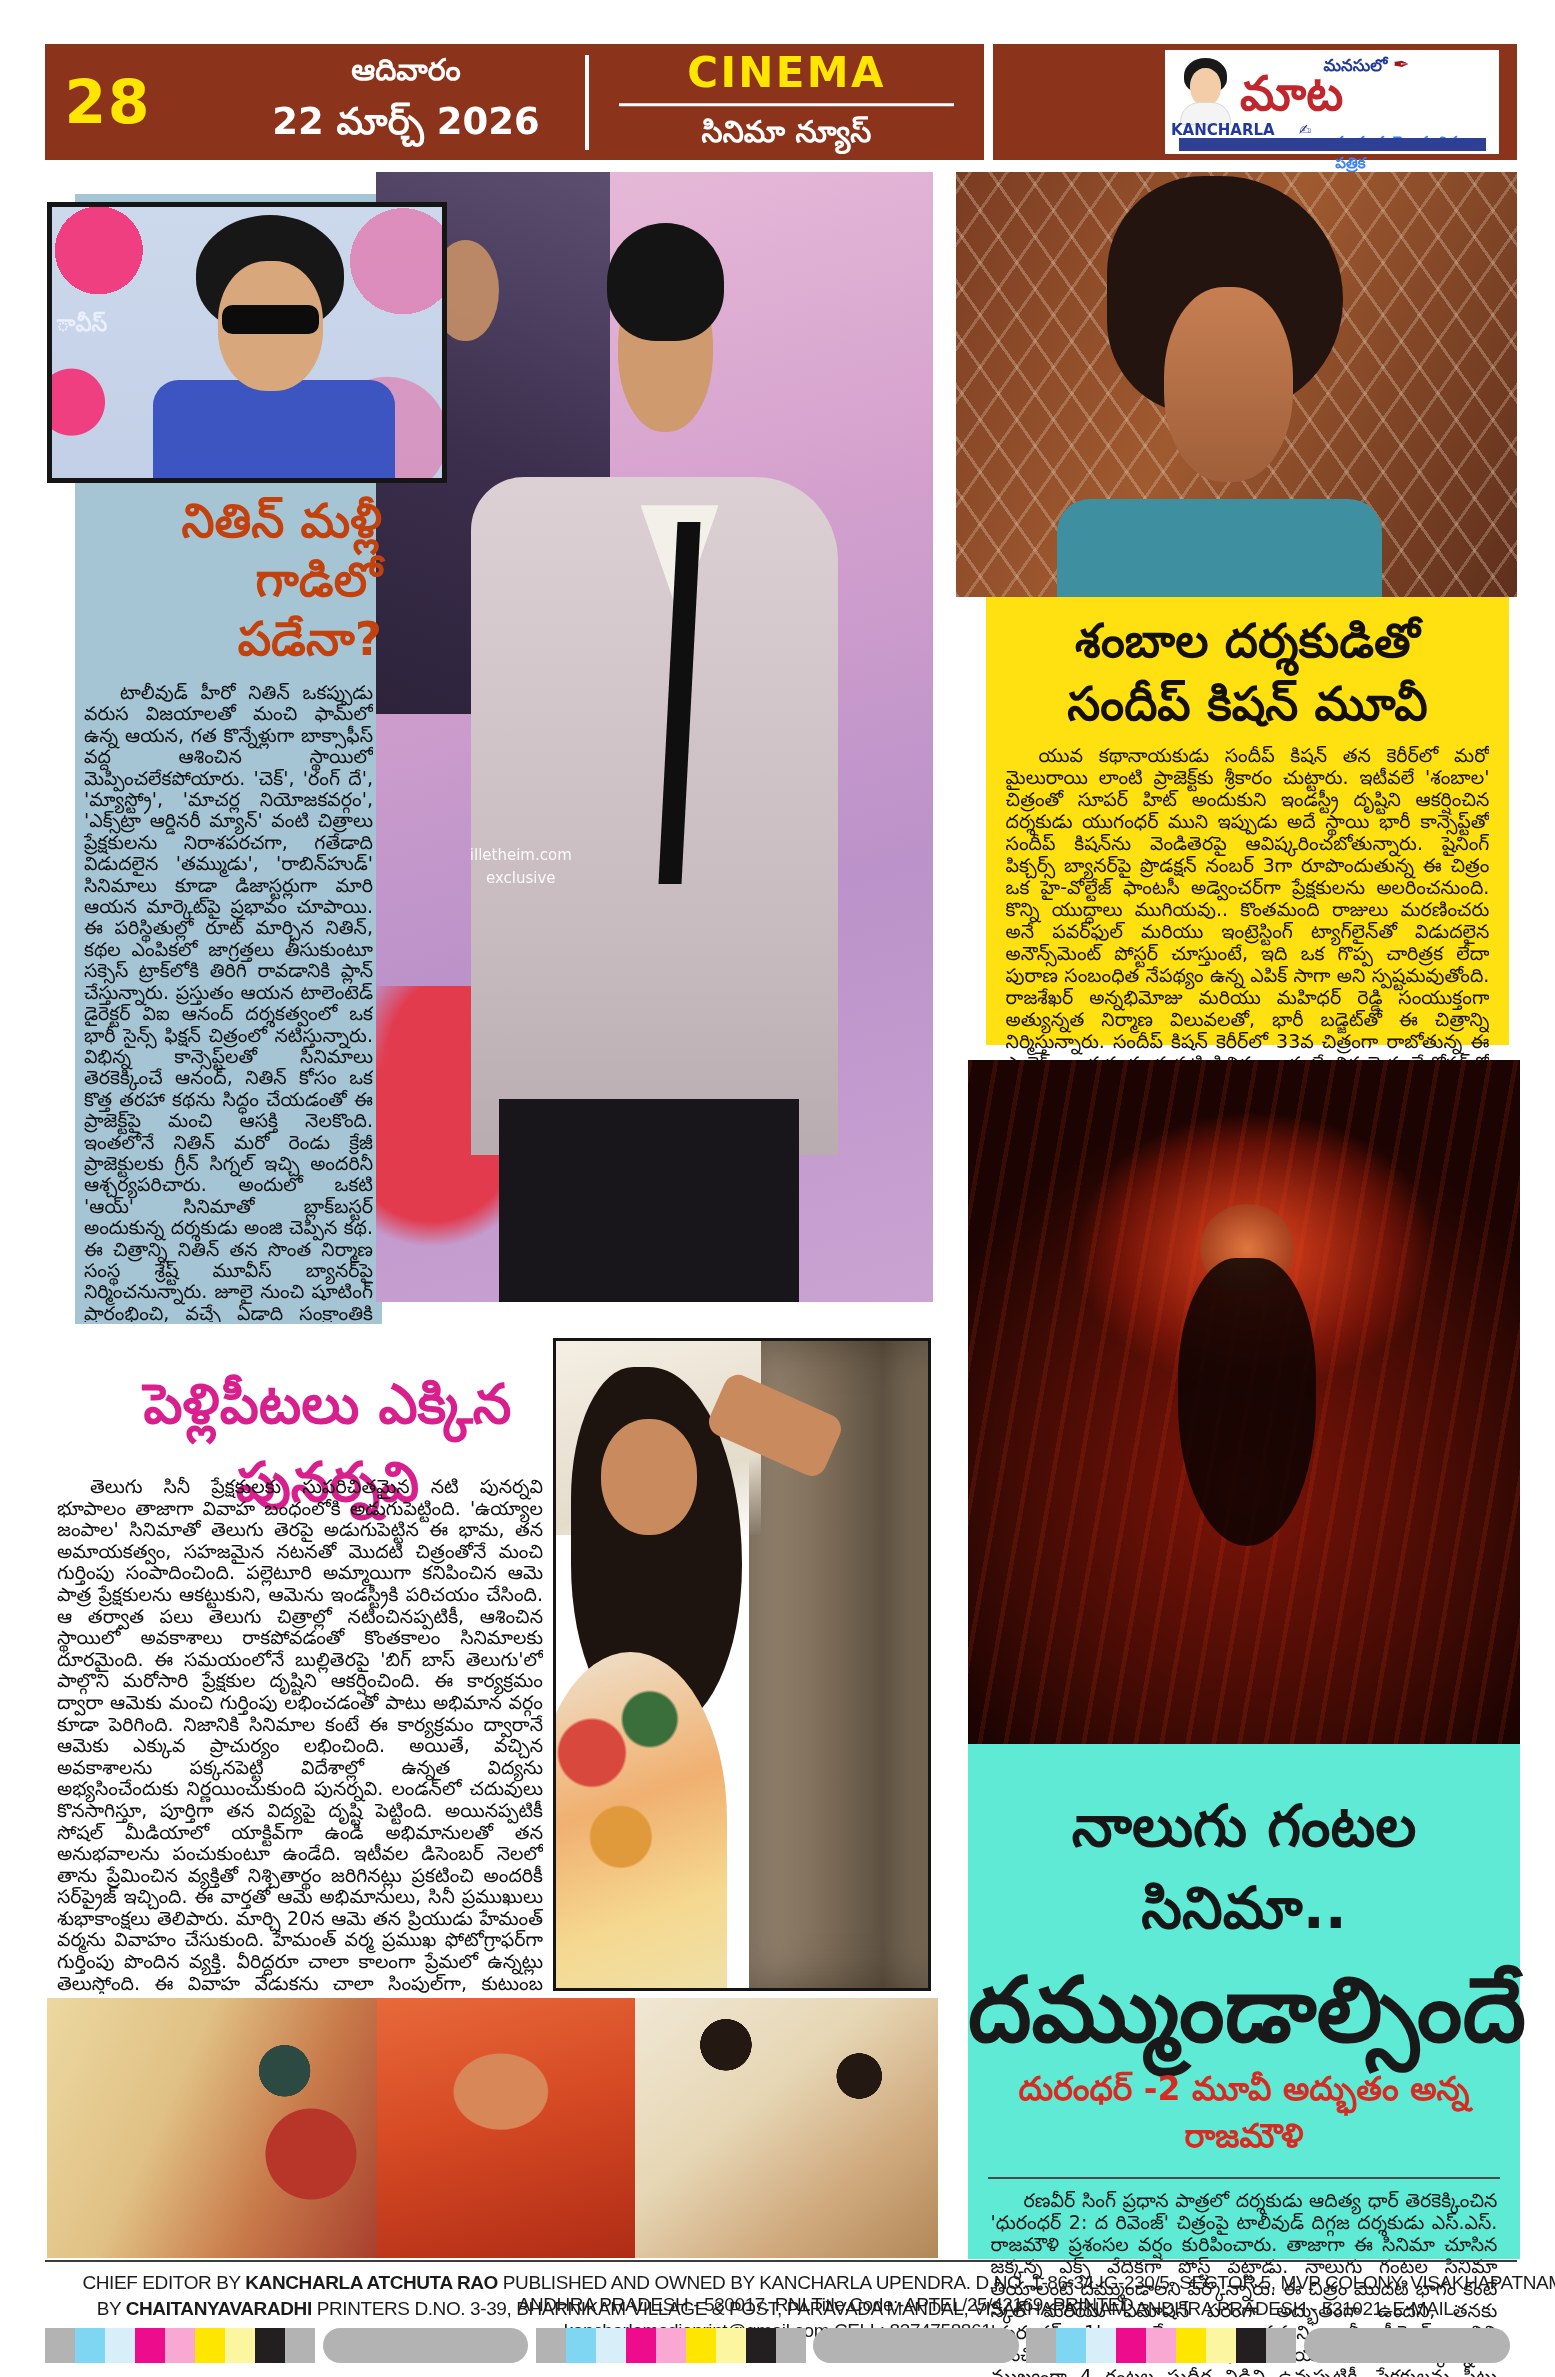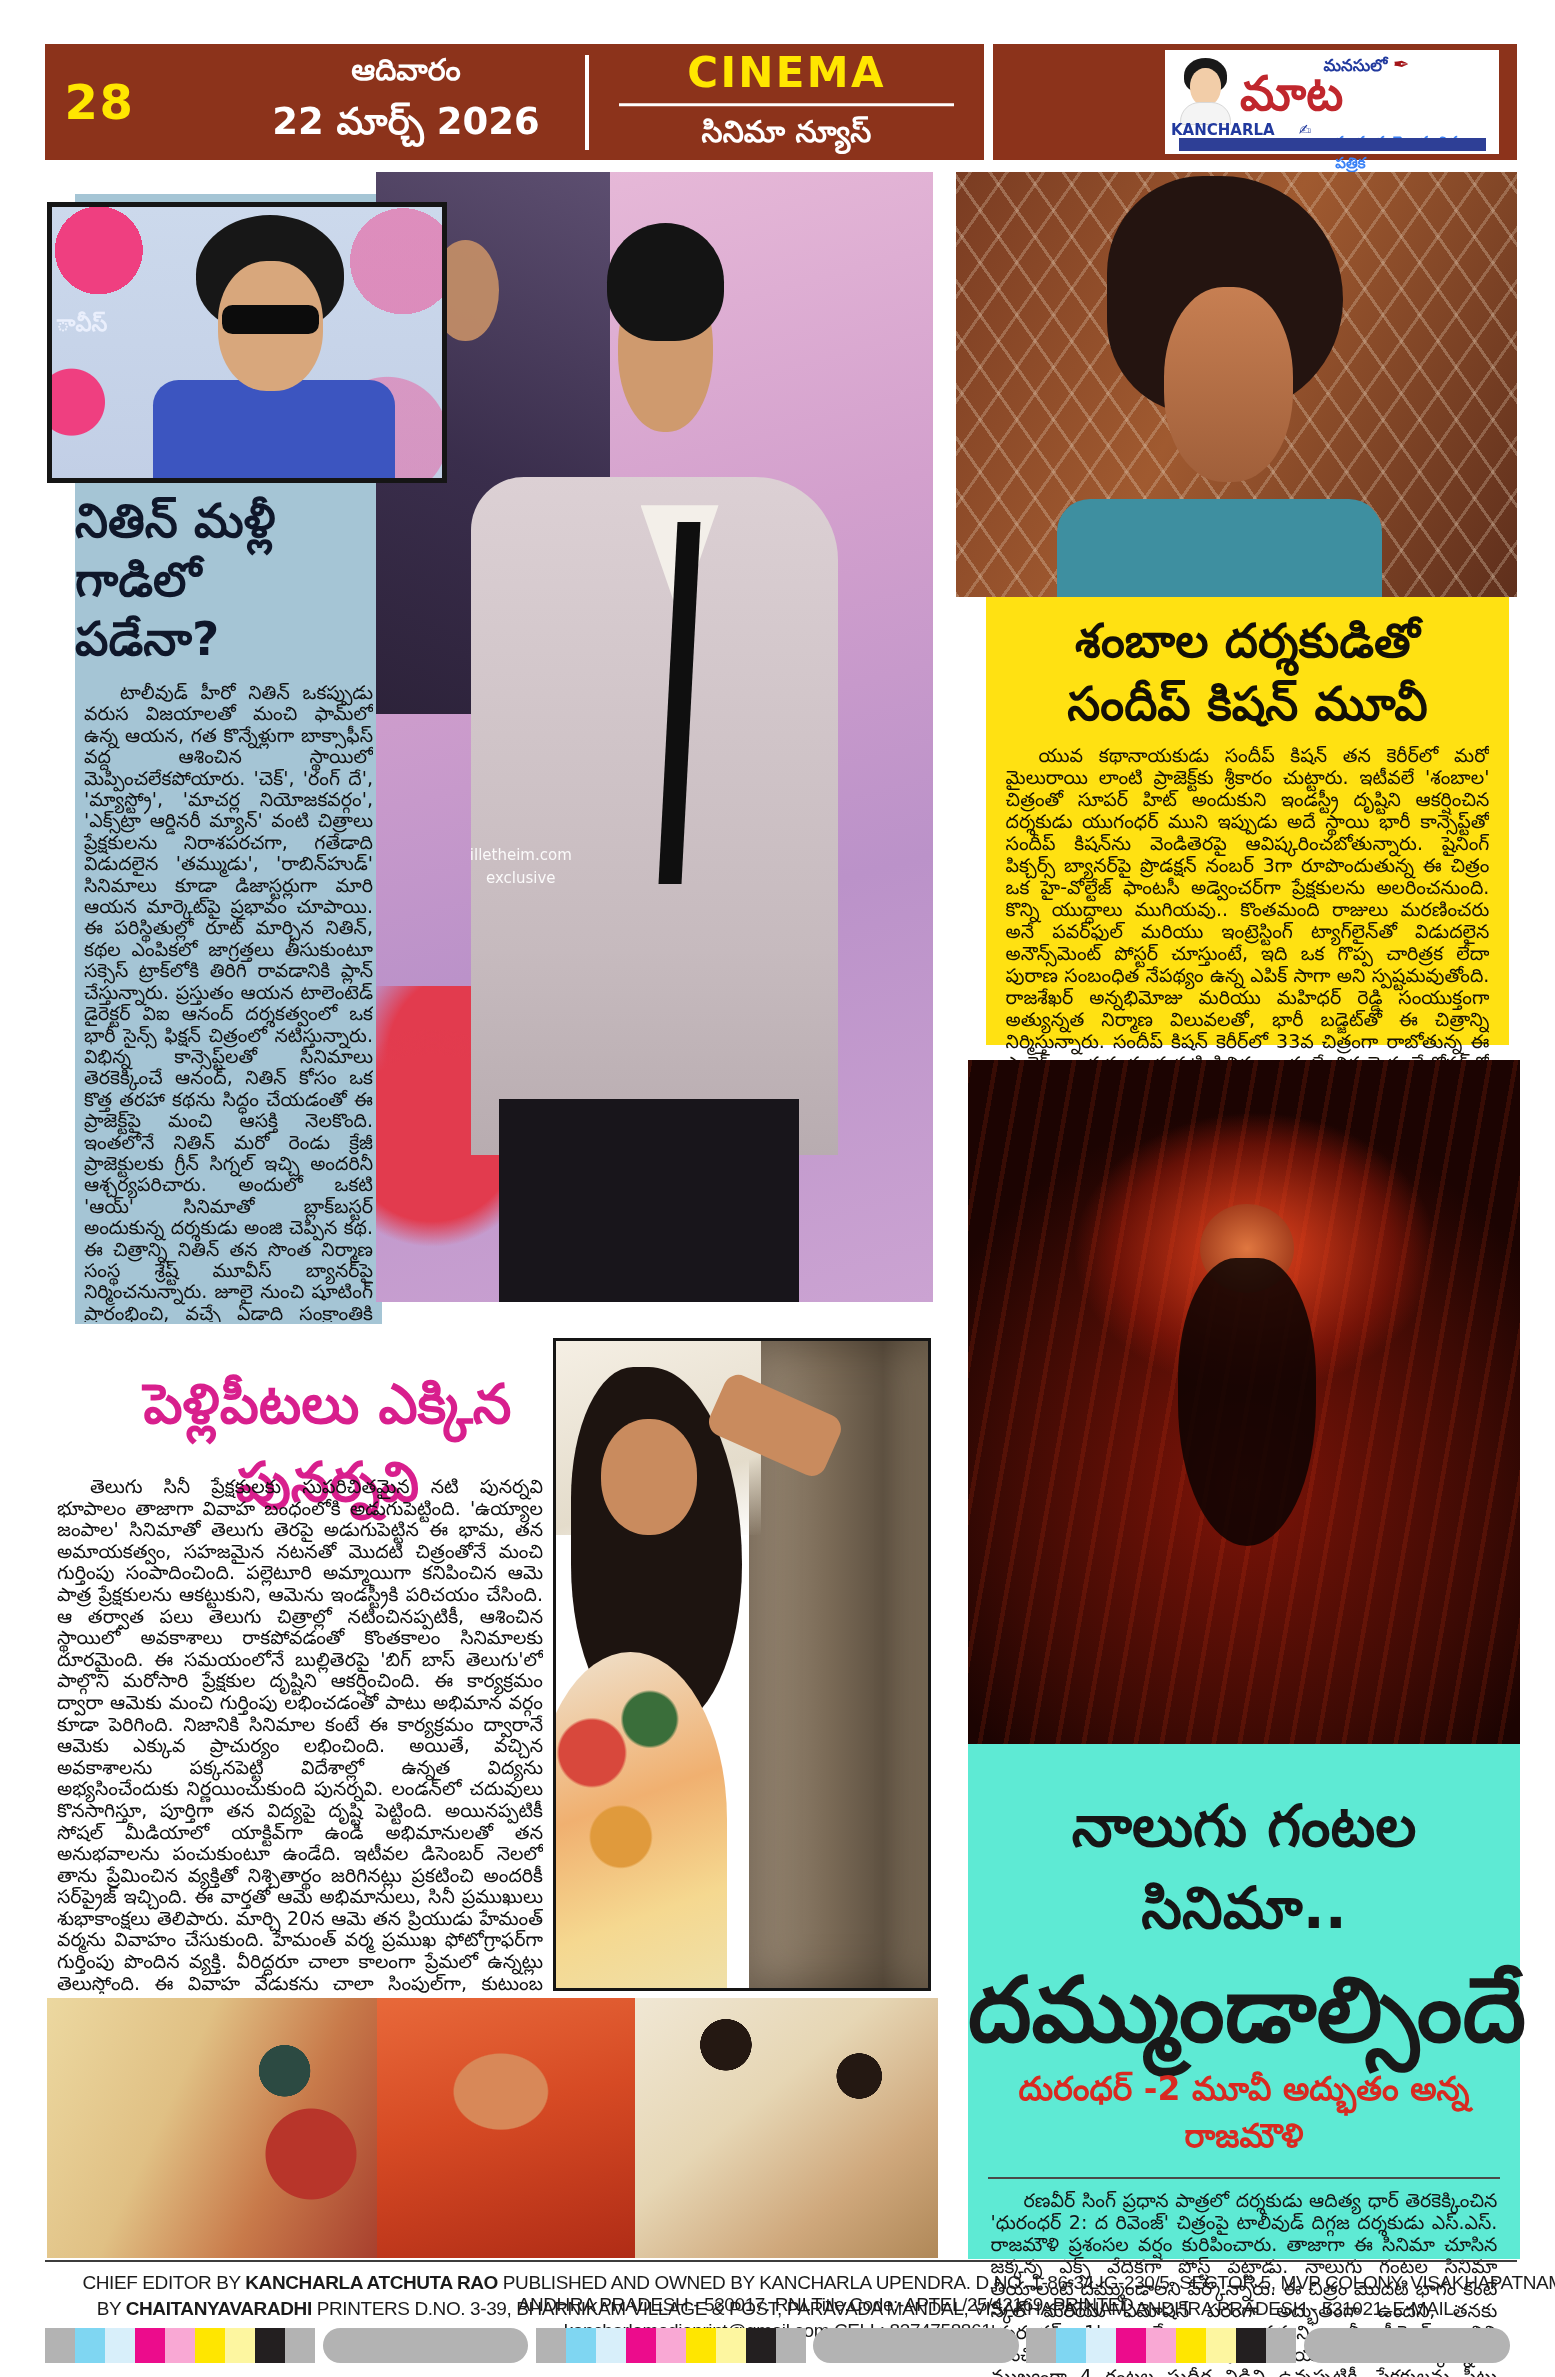--- a/index.html
+++ b/index.html
@@ -5,21 +5,21 @@
   * { margin:0; padding:0; box-sizing:border-box; }
   html,body { background:#ffffff; }
   body { font-family:"DejaVu Sans", sans-serif; }
   #page { position:relative; width:1555px; height:2377px; background:#ffffff; overflow:hidden; }
 
   
   .hbar { position:absolute; top:44px; height:116px; background:#8c331b; }
   .hbar-left  { left:45px;  width:939px; }
   .hbar-right { left:993px; width:524px; }
   .page-number { position:absolute; left:19.6px; top:50%; transform:translateY(-50%);
-                 font-size:48px; font-weight:800; color:#ffe600; letter-spacing:1.5px; }
+                 font-size:60px; font-weight:800; color:#ffe600; letter-spacing:1.5px; }
   .date-block { position:absolute; left:218px; width:286px; top:50%; transform:translateY(-50%);
                 text-align:center; color:#ffffff; }
   .date-day  { font-size:30px; font-weight:700; }
   .date-date { font-size:37px; font-weight:800; margin-top:6px; }
   .v-divider { position:absolute; left:540px; top:10.5px; width:3.8px; height:95px; background:#ffffff; }
   .cinema-block { position:absolute; left:561px; width:361px; top:50%; transform:translateY(-50%); text-align:center; }
   .cinema-en { font-size:42px; font-weight:700; color:#ffe600; letter-spacing:2.3px; }
   .cinema-underline { width:335px; height:3px; background:#ffffff; margin:6px auto 7.5px auto; }
   .cinema-te { font-size:30px; font-weight:800; color:#ffffff; }
 
@@ -48,22 +48,22 @@
         radial-gradient(circle at 12% 16%, #ef3f80 0 44px, transparent 44px),
         radial-gradient(circle at 5% 72%, #ef3f80 0 33px, transparent 34px),
         radial-gradient(circle at 90% 20%, rgba(236,80,150,.55) 0 53px, transparent 53px),
         radial-gradient(circle at 86% 85%, rgba(236,80,150,.45) 0 60px, transparent 61px),
         linear-gradient(#ccd9ec,#c2cfe6); }
   .pi-hair { position:absolute; left:37%; top:3%; width:38%; height:44%; border-radius:50% 50% 46% 46%; background:#171717; }
   .pi-face { position:absolute; left:42.5%; top:20%; width:27%; height:48%; border-radius:46%; background:#d8a77c; }
   .pi-shades { position:absolute; left:43.5%; top:36%; width:25%; height:11%; border-radius:10.5px; background:#0c0c0c; }
   .pi-shirt { position:absolute; left:26%; top:64%; width:62%; height:36%; border-radius:25.6px 25.6px 0 0; background:#3c55c0; }
   .pi-text { position:absolute; left:4.5px; top:38%; color:#eef2ff; font-size:22.6px; font-weight:700; opacity:.9; }
-  .a1-headline { position:absolute; left:75px; top:491px; width:307px; z-index:7; text-align:left;
-                 font-size:47px; line-height:59px; font-weight:800; color:#0f172a; }
+  .a1-headline { position:absolute; left:75px; top:491px; width:307px; z-index:7; text-align:right;
+                 font-size:47px; line-height:59px; font-weight:800; color:#c2410c; }
   .a1-body { position:absolute; left:84px; top:682px; width:289px; height:640px; overflow:hidden;
              font-size:19px; line-height:21.4px; text-align:justify; color:#101010; text-indent:36px; }
 
   
   .photo-stage { position:absolute; left:376px; top:172px; width:557px; height:1130px; overflow:hidden;
       background: linear-gradient(165deg,#e9bcd9 0%, #d3a0cd 35%, #bb92c9 65%, #cba3d2 100%); }
   .ps-poster { position:absolute; left:0; top:0; width:42%; height:48%;
       background: linear-gradient(205deg,#4a4062 0%, #241d3a 55%, #171226 100%); opacity:.88; }
   .ps-poster-face { position:absolute; left:10%; top:6%; width:12%; height:9%; border-radius:50%; background:#c79067; opacity:.9; }
   .ps-suit { position:absolute; left:17%; top:27%; width:66%; height:60%; border-radius:53px 83px 0 0;

